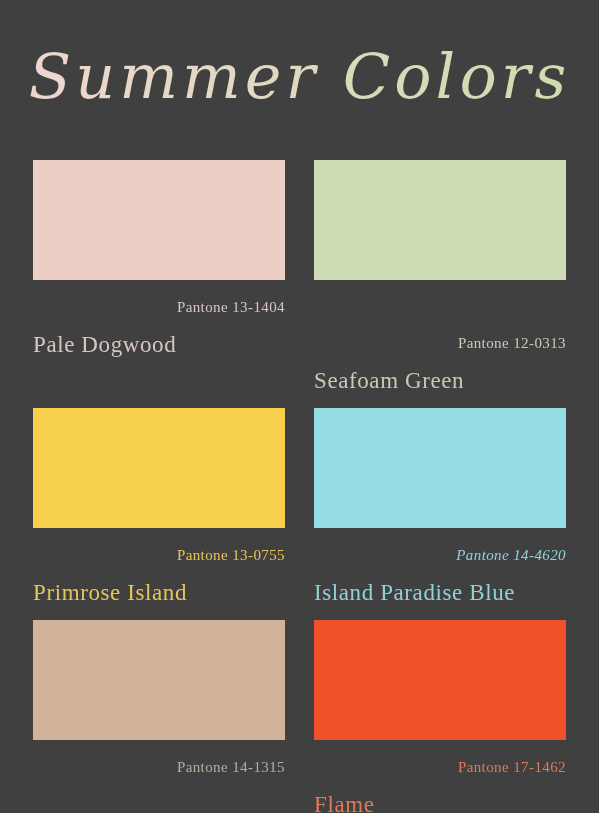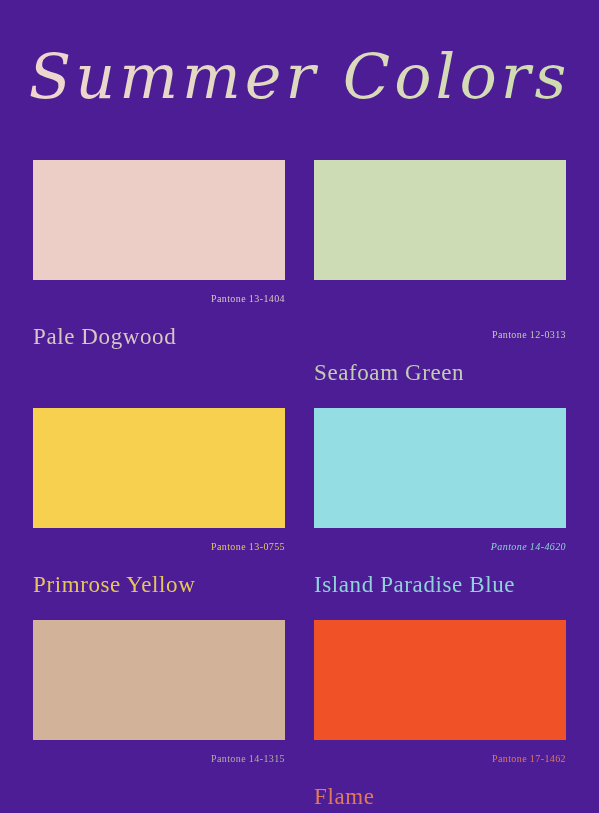--- a/index.html
+++ b/index.html
@@ -83,42 +83,42 @@
 
   .meta {
     position: relative;
     height: 68px;
   }
 
   .pantone {
     display: block;
     text-align: right;
     font-family: "Liberation Serif", serif;
-    font-size: 10px;
+    font-size: 15px;
     letter-spacing: 0.4px;
     line-height: 14px;
-    padding-top: 12px;
+    padding-top: 20px;
     white-space: nowrap;
   }
 
   .name {
     display: block;
     text-align: left;
     font-family: "Liberation Serif", serif;
     font-size: 23px;
     line-height: 30px;
     letter-spacing: 0.6px;
     white-space: nowrap;
     margin-top: 16px;
   }
 </style>
 </head>
 <body style="background: rgb(253, 252, 250);">
 
-<div class="page" style="background: #4c1d95;">
+<div class="page" style="background: #404040;">
 
   <div class="title-wrap">
     <span class="title" style="background-image: linear-gradient(100deg, rgb(239, 214, 208) 0%, rgb(205, 220, 174) 100%);">Summer Colors</span>
   </div>
 
   <div class="grid">
 
     <div class="row">
       <div class="cell">
         <div class="swatch" style="background: rgb(237, 206, 198);"></div>
@@ -135,21 +135,21 @@
           <span class="name" style="color: rgb(195, 205, 180);">Seafoam Green</span>
         </div>
       </div>
     </div>
 
     <div class="row">
       <div class="cell">
         <div class="swatch" style="background: rgb(247, 208, 79);"></div>
         <div class="meta">
           <span class="pantone" style="color: rgb(230, 198, 90);">Pantone 13-0755</span>
-          <span class="name" style="color: rgb(230, 198, 90);">Primrose Yellow</span>
+          <span class="name" style="color: rgb(230, 198, 90);">Primrose Island</span>
         </div>
       </div>
 
       <div class="cell">
         <div class="swatch" style="background: rgb(148, 222, 227);"></div>
         <div class="meta">
           <span class="pantone" style="color: rgb(143, 210, 216); font-style: italic;">Pantone 14-4620</span>
           <span class="name" style="color: rgb(143, 210, 216);">Island Paradise Blue</span>
         </div>
       </div>

